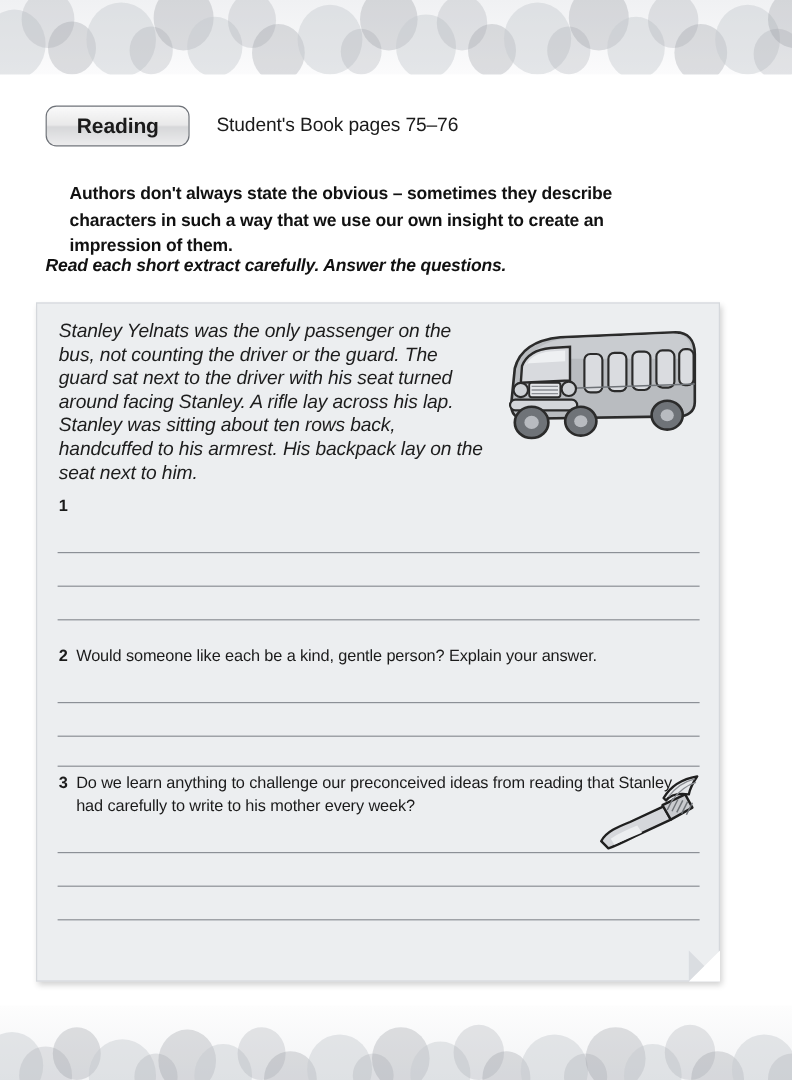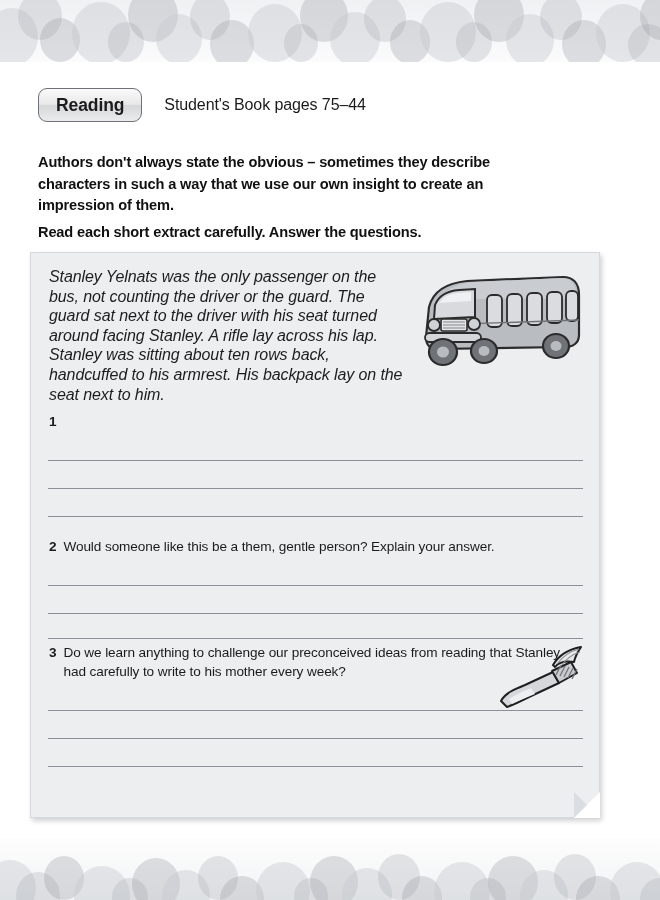--- a/index.html
+++ b/index.html
@@ -46,21 +46,21 @@
     top: 88px;
     left: 38px;
     display: flex;
     align-items: center;
   }
   .badge {
     display: inline-flex;
     align-items: center;
     justify-content: center;
     height: 34px;
-    padding: 0 17px;
+    padding: 0 25px;
     border: 1.6px solid #6e7278;
     border-radius: 9px;
     background: linear-gradient(#fafafa 0%, #e8e8e9 48%, #d6d7d9 52%, #ececed 100%);
     font-size: 17.5px;
     font-weight: bold;
     color: #1b1b1b;
     letter-spacing: -0.1px;
   }
   .badge-caption {
     margin-left: 22px;
@@ -73,22 +73,22 @@
   .intro {
     position: absolute;
     left: 38px;
     width: 520px;
     font-size: 14.6px;
     font-weight: bold;
     color: #111;
     line-height: 21.5px;
     letter-spacing: -0.15px;
   }
-  .intro.p1 { top: 152px; }
-  .intro.p2 { top: 222px; }
+  .intro.p1 { top: 152px; margin-left: 20px; }
+  .intro.p2 { top: 212px; font-style: italic; }
 
   
   .panel {
     position: absolute;
     top: 252px;
     left: 30px;
     width: 570px;
     height: 566px;
     background: #eceef0;
     border: 1px solid #d5d8dc;
@@ -207,21 +207,21 @@
   <div class="bubble lt" style="left:506px;top:14px;width:48px;height:52px;"></div>
   <div class="bubble" style="left:540px;top:-6px;width:42px;height:46px;"></div>
   <div class="bubble dk" style="left:562px;top:20px;width:44px;height:48px;"></div>
   <div class="bubble lt" style="left:596px;top:4px;width:54px;height:58px;"></div>
   <div class="bubble" style="left:628px;top:24px;width:40px;height:42px;"></div>
   <div class="bubble dk" style="left:640px;top:-8px;width:44px;height:48px;"></div>
 </div>
 
 <div class="header-row">
   <div class="badge">Reading</div>
-  <div class="badge-caption">Student's Book pages 75–44</div>
+  <div class="badge-caption">Student's Book pages 75–76</div>
 </div>
 
 <div class="intro p1">Authors don't always state the obvious – sometimes they describe characters in such a way that we use our own insight to create an impression of them.</div>
 <div class="intro p2">Read each short extract carefully. Answer the questions.</div>
 
 <div class="panel">
 
   <div class="extract extract-1">Stanley Yelnats was the only passenger on the bus, not counting the driver or the guard. The guard sat next to the driver with his seat turned around facing Stanley. A rifle lay across his lap. Stanley was sitting about ten rows back, handcuffed to his armrest. His backpack lay on the seat next to him.</div>
 
   <svg class="bus-art" viewBox="0 0 166 104">
@@ -269,21 +269,21 @@
   <div class="rules">
     <div class="rule"></div>
     <div class="rule"></div>
     <div class="rule"></div>
   </div>
 
   <div class="gap-md"></div>
 
   <div class="question">
     <span class="q-num">2</span>
-    <span class="q-text">Would someone like this be a them, gentle person? Explain your answer.</span>
+    <span class="q-text">Would someone like each be a kind, gentle person? Explain your answer.</span>
   </div>
   <div class="rules">
     <div class="rule"></div>
     <div class="rule"></div>
   </div>
 
   <div class="divider"></div>
 
   <div style="position:relative;">
     <svg class="brush-art" viewBox="0 0 96 66">

